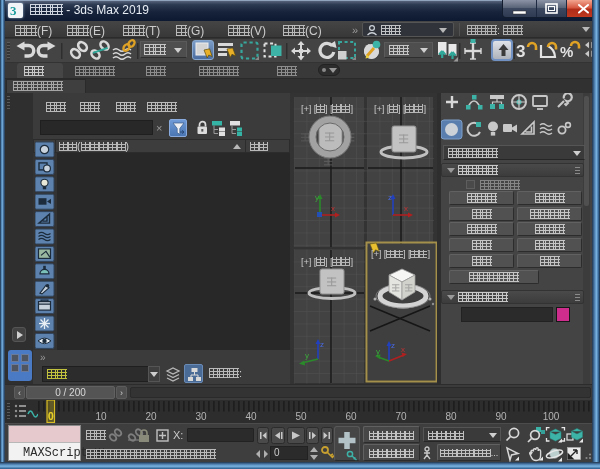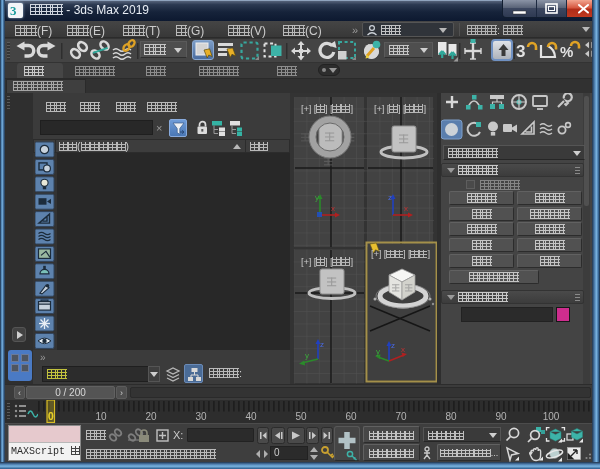--- a/index.html
+++ b/index.html
@@ -629,21 +629,21 @@
       <text x="496" y="20">90</text>
       <text x="546" y="20">100</text>
 </g>
 <rect x="42" y="0" width="7.5" height="22.5" fill="rgba(170,150,30,0.42)" stroke="#d8bc24" stroke-width="1.2"></rect>
 <text x="45.8" y="20" font-size="10" fill="#e8d020" text-anchor="middle" font-weight="bold">0</text>
 </svg>
 
 <div class="a" style="left:5px;top:423px;width:590px;height:39px;background:#3e3e3e;border-top:1px solid #4c4c4c"></div>
 <div class="a" style="left:8px;top:425px;width:73px;height:36px;background:#f2f2f2;border:1px solid #8a8a8a">
  <div class="a" style="left:0;top:0;width:71px;height:17px;background:#e6c9cd;border-bottom:1px solid #b8b8b8"></div>
- <div class="a" style="left:2px;top:20px;font-size:10px;color:#2a2a2a;font-family:'Liberation Mono',monospace;white-space:nowrap">MAXScript <b class="g10"></b></div>
+ <div class="a" style="left:14px;top:20px;font-size:12px;color:#2a2a2a;font-family:'Liberation Mono',monospace;white-space:nowrap">MAXScript <b class="g10"></b></div>
 </div>
 <div class="a t" style="left:86px;top:429px"><b class="g11"></b><b class="g11"></b></div>
 <svg class="a" style="left:108px;top:428px" width="44" height="15">
  <g stroke="#7e7e7e" stroke-width="1.8" fill="none">
   <ellipse cx="5" cy="9.5" rx="2.6" ry="3.6" transform="rotate(-45 5 9.5)"></ellipse>
   <ellipse cx="10" cy="4.5" rx="2.6" ry="3.6" transform="rotate(-45 10 4.5)"></ellipse>
   <ellipse cx="24" cy="9.5" rx="2.6" ry="3.6" transform="rotate(-45 24 9.5)"></ellipse>
   <ellipse cx="31" cy="4.5" rx="2.6" ry="3.6" transform="rotate(-45 31 4.5)"></ellipse>
  </g>
  <line x1="20" y1="12" x2="35" y2="12" stroke="#7e7e7e" stroke-width="1.2"></line>

